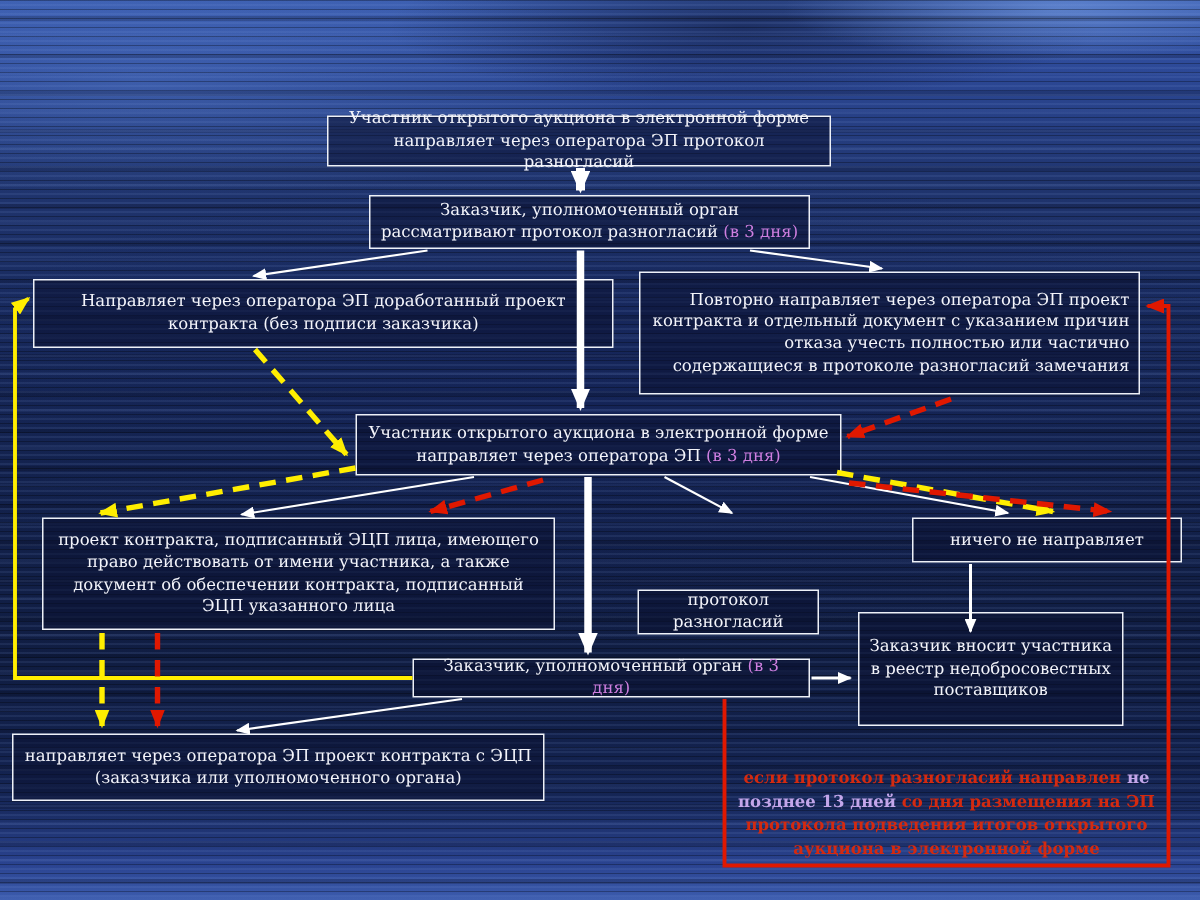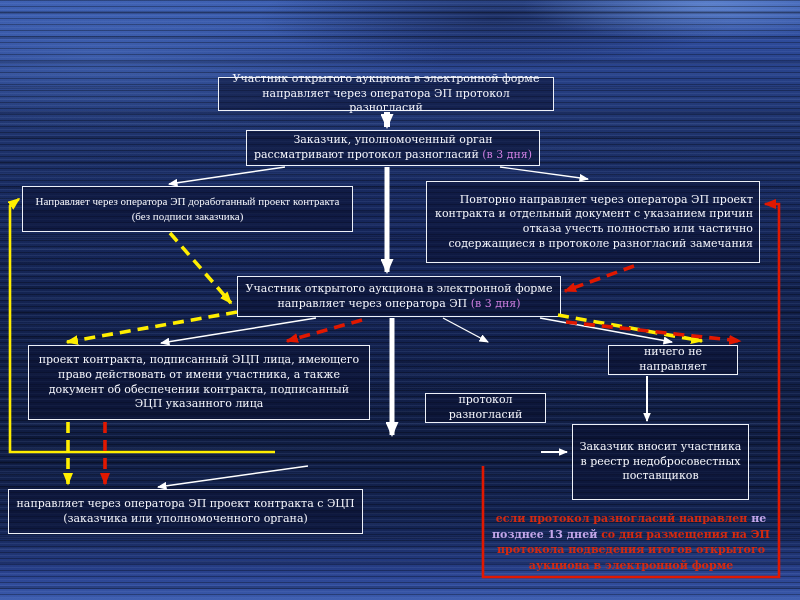--- a/index.html
+++ b/index.html
@@ -50,46 +50,49 @@
 
 
   <div class="fb" style="left:218px;top:77px;width:336px;height:34px;">
     <span>Участник открытого аукциона в электронной форме направляет через оператора ЭП протокол разногласий</span>
   </div>
 
   <div class="fb" style="left:246px;top:130px;width:294px;height:36px;">
     <span><span>Заказчик, уполномоченный орган рассматривают протокол разногласий </span><span class="accent">(в 3 дня)</span></span>
   </div>
 
-  <div class="fb" style="left:22px;top:186px;width:331px;height:46px;font-family:Liberation Serif, serif;">
+  <div class="fb" style="left:22px;top:186px;width:387px;height:46px;">
     <span>Направляет через оператора ЭП доработанный проект контракта (без подписи заказчика)</span>
   </div>
 
   <div class="fb" style="left:426px;top:181px;width:334px;height:82px;text-align:right;">
     <span>Повторно направляет через оператора ЭП проект контракта и отдельный документ с указанием причин отказа учесть полностью или частично содержащиеся в протоколе разногласий замечания</span>
   </div>
 
   <div class="fb" style="left:237px;top:276px;width:324px;height:41px;">
     <span><span>Участник открытого аукциона в электронной форме направляет через оператора ЭП </span><span class="accent">(в 3 дня)</span></span>
   </div>
 
   <div class="fb" style="left:28px;top:345px;width:342px;height:75px;">
     <span>проект контракта, подписанный ЭЦП лица, имеющего право действовать от имени участника, а также документ об обеспечении контракта, подписанный ЭЦП указанного лица</span>
   </div>
 
   <div class="fb" style="left:425px;top:345px;width:121px;height:30px;margin-top:48px;">
     <span>протокол разногласий</span>
   </div>
 
-  <div class="fb" style="left:608px;top:345px;width:130px;height:30px;">
+  <div class="fb" style="left:608px;top:345px;width:180px;height:30px;">
     <span>ничего не направляет</span>
   </div>
 
+  <div class="fb" style="left:275px;top:439px;width:265px;height:26px;">
+    <span><span>Заказчик, уполномоченный орган </span><span class="accent">(в 3 дня)</span></span>
+  </div>
 
-  <div class="fb" style="left:572px;top:424px;width:177px;height:76px;">
+  <div class="fb" style="left:572px;top:408px;width:177px;height:76px;">
     <span>Заказчик вносит участника в реестр недобросовестных поставщиков</span>
   </div>
 
   <div class="fb" style="left:8px;top:489px;width:355px;height:45px;">
     <span>направляет через оператора ЭП проект контракта с ЭЦП (заказчика или уполномоченного органа)</span>
   </div>
 
   <div class="note" style="left:489px;top:511px;width:284px;">
     <span>если протокол разногласий направлен </span><span class="violet">не позднее 13 дней</span><span> со дня размещения на ЭП протокола подведения итогов открытого аукциона в электронной форме</span>
   </div>

